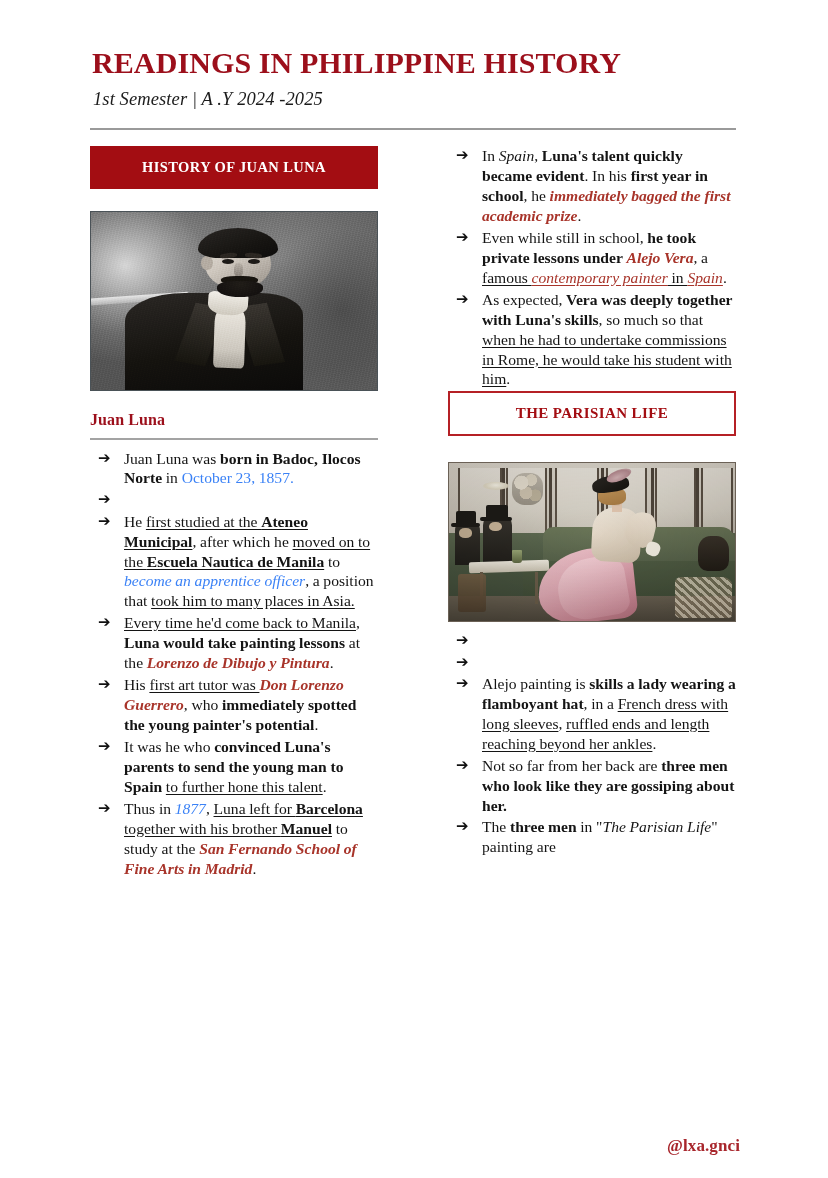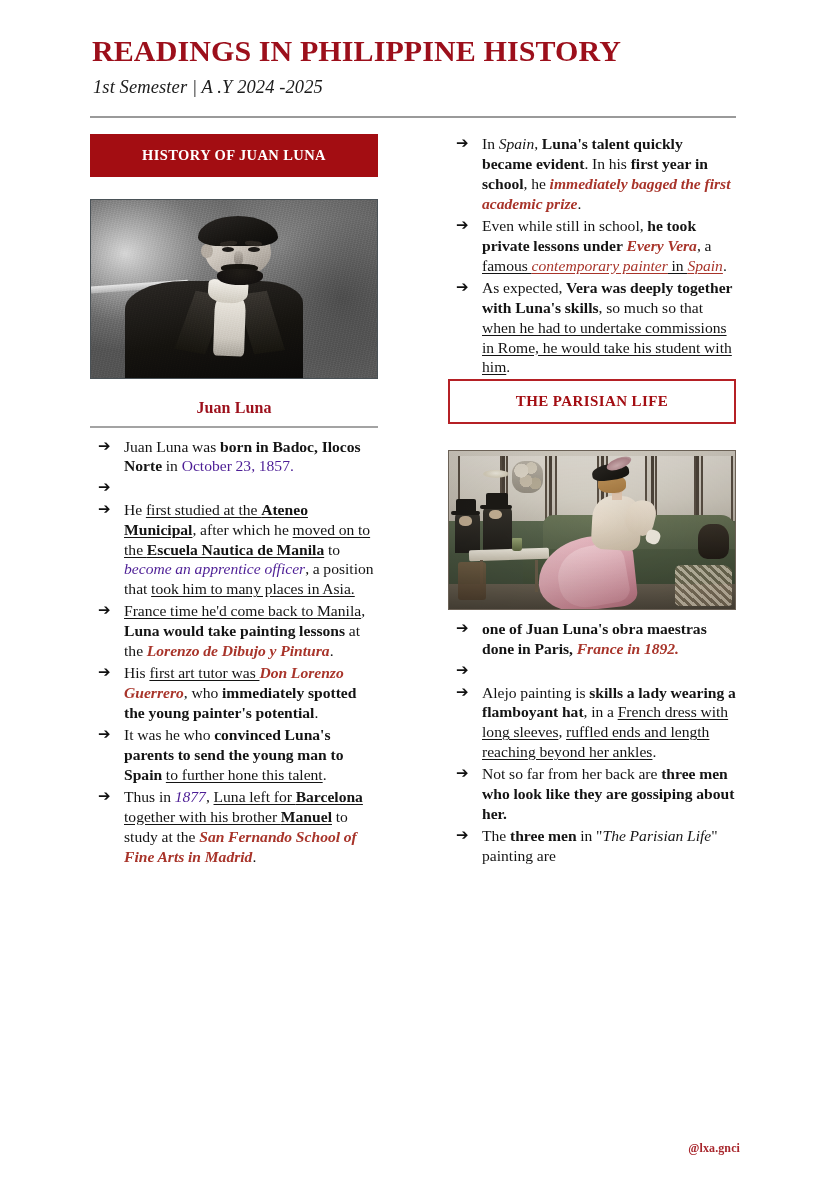--- a/index.html
+++ b/index.html
@@ -14,21 +14,21 @@
     color: #1a1a1a;
     position: relative;
     overflow: hidden;
   }
 
   .page {
     position: relative;
     width: 828px;
     height: 1178px;
     box-sizing: border-box;
-    padding: 28px 88px 0 90px;
+    padding: 40px 88px 0 90px;
   }
 
   
   .doc-title {
     font-family: "Liberation Serif", "DejaVu Serif", serif;
     font-weight: bold;
     font-size: 30px;
     letter-spacing: 0.1px;
     color: #9c0f1b;
     margin: 6px 0 0 2px;
@@ -467,21 +467,20 @@
     mix-blend-mode: multiply;
   }
 
   
   .fig-caption {
     margin-top: 20px;
     font-weight: bold;
     font-size: 16px;
     color: #9c0f1b;
     letter-spacing: 0.1px;
-    text-align: center;
   }
   .caption-rule {
     margin-top: 9px;
     height: 2px;
     background: #a3a3a3;
     width: 288px;
   }
 
   
   ul.bullets {
@@ -512,29 +511,29 @@
     line-height: 1.28;
     color: #141414;
     text-align: left;
     word-spacing: -0.2px;
   }
 
   
   .b  { font-weight: bold; }
   .i  { font-style: italic; }
   .u  { text-decoration: underline; text-underline-offset: 1.5px; }
-  .r  { color: #4c1d95; }
+  .r  { color: #3b82f6; }
   .rb { color: #a8342a; }
 
   
   .watermark {
     position: absolute;
     right: 88px;
     bottom: 22px;
-    font-size: 12px;
+    font-size: 17px;
     font-weight: bold;
     color: #a8262c;
     letter-spacing: 0.1px;
   }
 </style>
 </head>
 <body>
 
 <div class="page">
 
@@ -583,21 +582,21 @@
           </li>
           <li>
             <span class="arrow-icon">➔</span>
           </li>
           <li>
             <span class="arrow-icon">➔</span>
             <span class="bullet-text"><span>He </span><span class="u">first studied at the </span><span class="b u">Ateneo Municipal</span><span>, after which he </span><span class="u">moved on to the </span><span class="b u">Escuela Nautica de Manila</span><span> to </span><span class="i r">become an apprentice officer</span><span>, a position that </span><span class="u">took him to many places in Asia.</span></span>
           </li>
           <li>
             <span class="arrow-icon">➔</span>
-            <span class="bullet-text"><span class="u">France time he'd come back to Manila</span><span>, </span><span class="b">Luna would take painting lessons</span><span> at the </span><span class="b i rb">Lorenzo de Dibujo y Pintura</span><span>.</span></span>
+            <span class="bullet-text"><span class="u">Every time he'd come back to Manila</span><span>, </span><span class="b">Luna would take painting lessons</span><span> at the </span><span class="b i rb">Lorenzo de Dibujo y Pintura</span><span>.</span></span>
           </li>
           <li>
             <span class="arrow-icon">➔</span>
             <span class="bullet-text"><span>His </span><span class="u">first art tutor was </span><span class="b i rb">Don Lorenzo Guerrero</span><span>, who </span><span class="b">immediately spotted the young painter's potential</span><span>.</span></span>
           </li>
           <li>
             <span class="arrow-icon">➔</span>
             <span class="bullet-text"><span>It was he who </span><span class="b">convinced Luna's parents to send the young man to Spain</span><span> </span><span class="u">to further hone this talent</span><span>.</span></span>
           </li>
           <li>
@@ -609,21 +608,21 @@
 
     <div class="col">
 
       <ul class="bullets tight">
           <li>
             <span class="arrow-icon">➔</span>
             <span class="bullet-text"><span>In </span><span class="i">Spain</span><span>, </span><span class="b">Luna's talent quickly became evident</span><span>. In his </span><span class="b">first year in school</span><span>, he </span><span class="b i rb">immediately bagged the first academic prize</span><span>.</span></span>
           </li>
           <li>
             <span class="arrow-icon">➔</span>
-            <span class="bullet-text"><span>Even while still in school, </span><span class="b">he took private lessons under</span><span> </span><span class="b i rb">Every Vera</span><span>, a </span><span class="u">famous </span><span class="i u rb">contemporary painter</span><span class="u"> in </span><span class="i u rb">Spain</span><span>.</span></span>
+            <span class="bullet-text"><span>Even while still in school, </span><span class="b">he took private lessons under</span><span> </span><span class="b i rb">Alejo Vera</span><span>, a </span><span class="u">famous </span><span class="i u rb">contemporary painter</span><span class="u"> in </span><span class="i u rb">Spain</span><span>.</span></span>
           </li>
           <li>
             <span class="arrow-icon">➔</span>
             <span class="bullet-text"><span>As expected, </span><span class="b">Vera was deeply together with Luna's skills</span><span>, so much so that </span><span class="u">when he had to undertake commissions in Rome, he would take his student with him</span><span>.</span></span>
           </li>
         </ul>
 
       <div class="banner-outlined">THE PARISIAN LIFE</div>
 
       <div class="figure parisian">
@@ -671,21 +670,20 @@
           <div class="lady-hat"></div>
           <div class="lady-hat-feather"></div>
           <div class="cushion"></div>
           <div class="varnish"></div>
         </div>
       </div>
 
       <ul class="bullets">
           <li>
             <span class="arrow-icon">➔</span>
-            <span class="bullet-text"><span class="b">one of Juan Luna's obra maestras done in Paris,</span><span> </span><span class="b i rb">France in 1892.</span></span>
           </li>
           <li>
             <span class="arrow-icon">➔</span>
           </li>
           <li>
             <span class="arrow-icon">➔</span>
             <span class="bullet-text"><span>Alejo painting is </span><span class="b">skills a lady wearing a flamboyant hat</span><span>, in a </span><span class="u">French dress with long sleeves</span><span>, </span><span class="u">ruffled ends and length reaching beyond her ankles</span><span>.</span></span>
           </li>
           <li>
             <span class="arrow-icon">➔</span>

